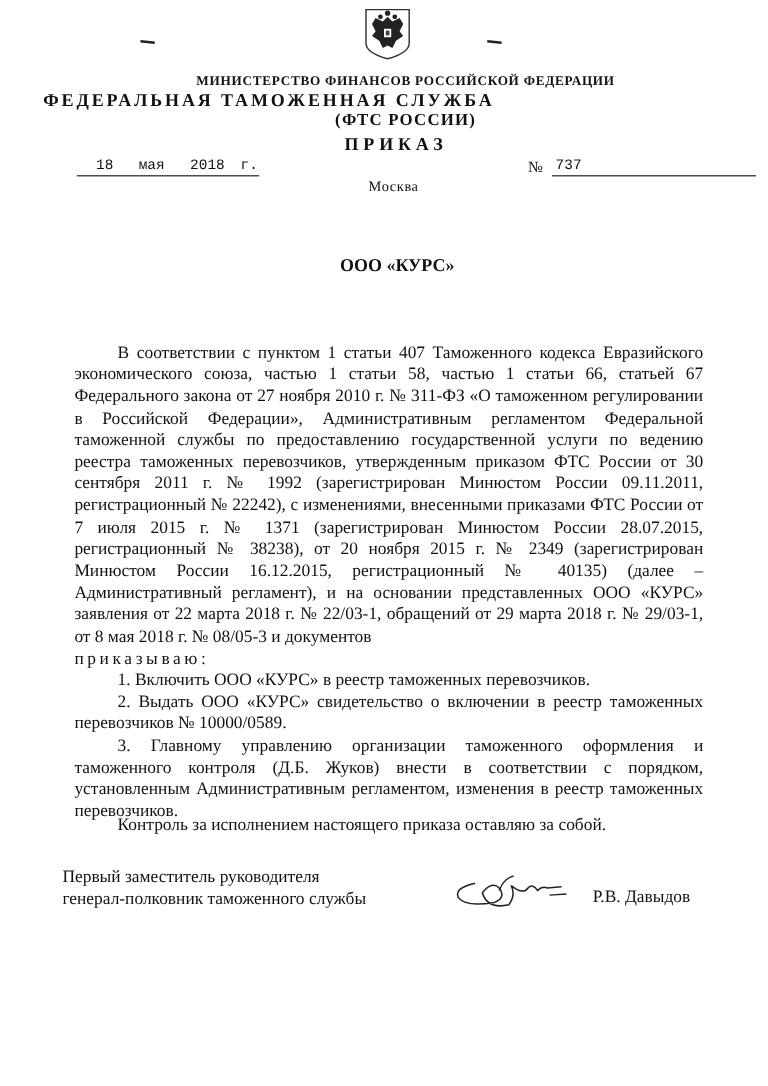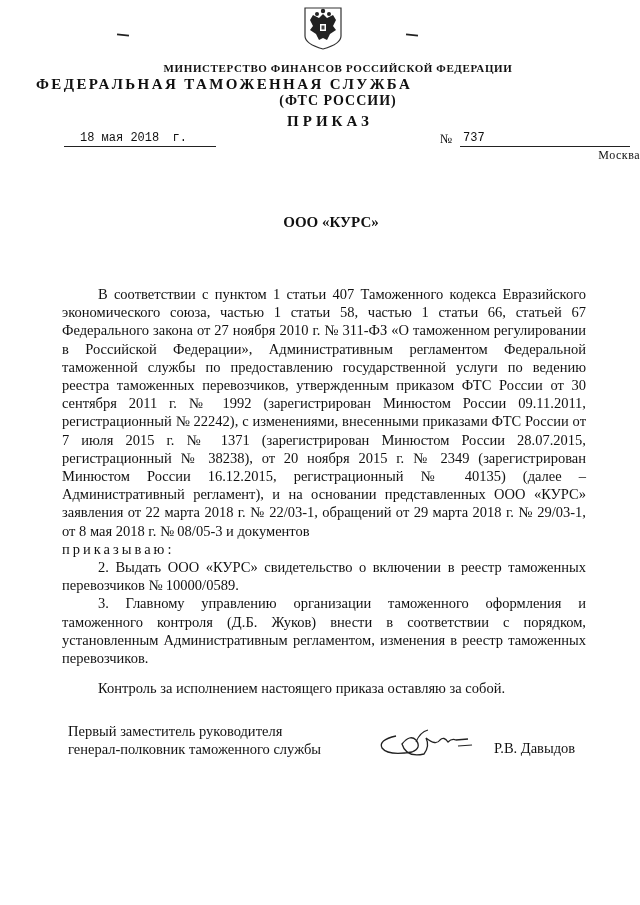--- a/index.html
+++ b/index.html
@@ -14,41 +14,41 @@
   .dash-r { left: 406px; top: 34px; transform: rotate(6deg); }
 
   .ministry { left: 0; width: 640px; top: 62px; text-align: center; font-size: 11px; font-weight: bold; letter-spacing: 0.6px; padding-left: 36px; box-sizing: border-box; }
   .service { left: 0; width: 640px; top: 76px; text-align: left; font-size: 15px; font-weight: bold; letter-spacing: 2.4px; padding-left: 36px; box-sizing: border-box; }
   .service-short { left: 0; width: 640px; top: 93px; text-align: center; font-size: 14px; font-weight: bold; letter-spacing: 1px; padding-left: 36px; box-sizing: border-box; }
   .order-title { left: 0; width: 640px; top: 113px; text-align: center; font-size: 15px; font-weight: bold; letter-spacing: 4px; padding-left: 20px; box-sizing: border-box; }
 
   .date-line { left: 64px; top: 131px; width: 152px; border-bottom: 1px solid #222; font-size: 12px; height: 15px; }
   .date-line span { display: inline-block; }
   .date-day { margin-left: 16px; }
-  .date-month { }
-  .date-year { }
+  .date-month { margin-left: 14px; }
+  .date-year { margin-left: 14px; }
   .date-g { margin-left: 6px; }
 
   .num-wrap { left: 440px; top: 131px; font-size: 13px; height: 16px; }
   .num-sign { display: inline-block; }
   .num-line { position: absolute; left: 20px; top: 0; width: 170px; border-bottom: 1px solid #222; height: 15px; font-size: 12px; }
   .num-val { padding-left: 3px; }
 
-  .city { left: 0; width: 640px; top: 148px; text-align: right; font-size: 12px; letter-spacing: 0.5px; padding-left: 16px; box-sizing: border-box; }
+  .city { left: 0; width: 640px; top: 148px; text-align: center; font-size: 12px; letter-spacing: 0.5px; padding-left: 16px; box-sizing: border-box; }
 
   .subject { left: 0; width: 640px; top: 213px; text-align: center; font-size: 15px; font-weight: bold; line-height: 18px; padding-left: 22px; box-sizing: border-box; }
 
   .body { left: 62px; top: 285px; width: 524px; font-size: 14.5px; line-height: 18.2px; text-align: justify; }
   .body p { margin: 0; }
   .indent { text-indent: 36px; }
   .spaced { letter-spacing: 3px; }
 
   .control { left: 62px; top: 680px; width: 524px; font-size: 14.5px; text-indent: 36px; }
 
-  .sig-left { left: 68px; top: 722px; font-size: 14.5px; line-height: 18px; }
+  .sig-left { left: 52px; top: 722px; font-size: 14.5px; line-height: 18px; }
   .sig-img { left: 376px; top: 724px; width: 100px; height: 40px; }
   .sig-name { left: 494px; top: 740px; font-size: 14.5px; }
 </style>
 </head>
 <body>
 
 <div class="abs dash dash-l"></div>
 <div class="abs dash dash-r"></div>
 
 <div class="abs emblem">
@@ -82,20 +82,21 @@
 
 <div class="abs city serif">Москва</div>
 
 <div class="abs subject serif">
   <div>ООО «КУРС»</div>
 </div>
 
 <div class="abs body serif">
   <p class="indent">В соответствии с пунктом 1 статьи 407 Таможенного кодекса Евразийского экономического союза, частью 1 статьи 58, частью 1 статьи 66, статьей 67 Федерального закона от 27 ноября 2010 г. № 311-ФЗ «О таможенном регулировании в Российской Федерации», Административным регламентом Федеральной таможенной службы по предоставлению государственной услуги по ведению реестра таможенных перевозчиков, утвержденным приказом ФТС России от 30 сентября 2011 г. № 1992 (зарегистрирован Минюстом России 09.11.2011, регистрационный № 22242), с изменениями, внесенными приказами ФТС России от 7 июля 2015 г. № 1371 (зарегистрирован Минюстом России 28.07.2015, регистрационный № 38238), от 20 ноября 2015 г. № 2349 (зарегистрирован Минюстом России 16.12.2015, регистрационный № 40135) (далее – Административный регламент), и на основании представленных ООО «КУРС» заявления от 22 марта 2018 г. № 22/03-1, обращений от 29 марта 2018 г. № 29/03-1, от 8 мая 2018 г. № 08/05-3 и документов</p>
   <p class="spaced">приказываю:</p>
+  <p class="indent">1. Включить ООО «КУРС» в реестр таможенных перевозчиков.</p>
   <p class="indent">2. Выдать ООО «КУРС» свидетельство о включении в реестр таможенных перевозчиков № 10000/0589.</p>
   <p class="indent">3. Главному управлению организации таможенного оформления и таможенного контроля (Д.Б. Жуков) внести в соответствии с порядком, установленным Административным регламентом, изменения в реестр таможенных перевозчиков.</p>
 </div>
 
 <div class="abs control serif">Контроль за исполнением настоящего приказа оставляю за собой.</div>
 
 <div class="abs sig-left serif">
   <div>Первый заместитель руководителя</div>
   <div>генерал-полковник таможенного службы</div>
 </div>

